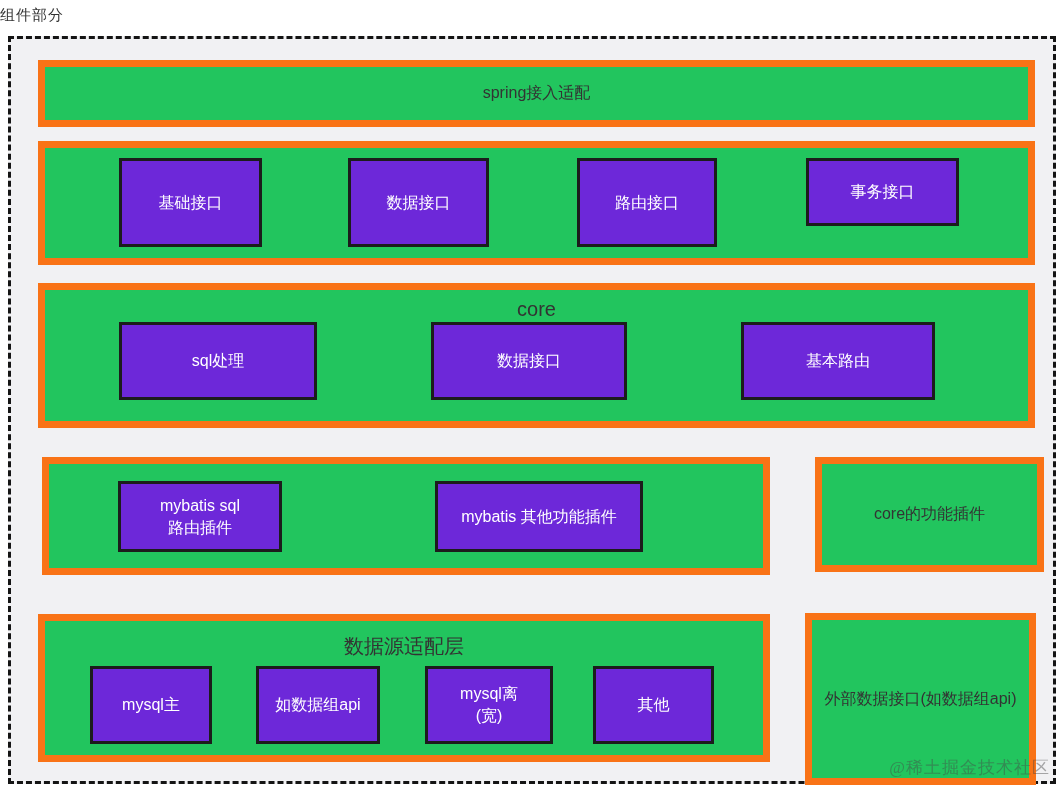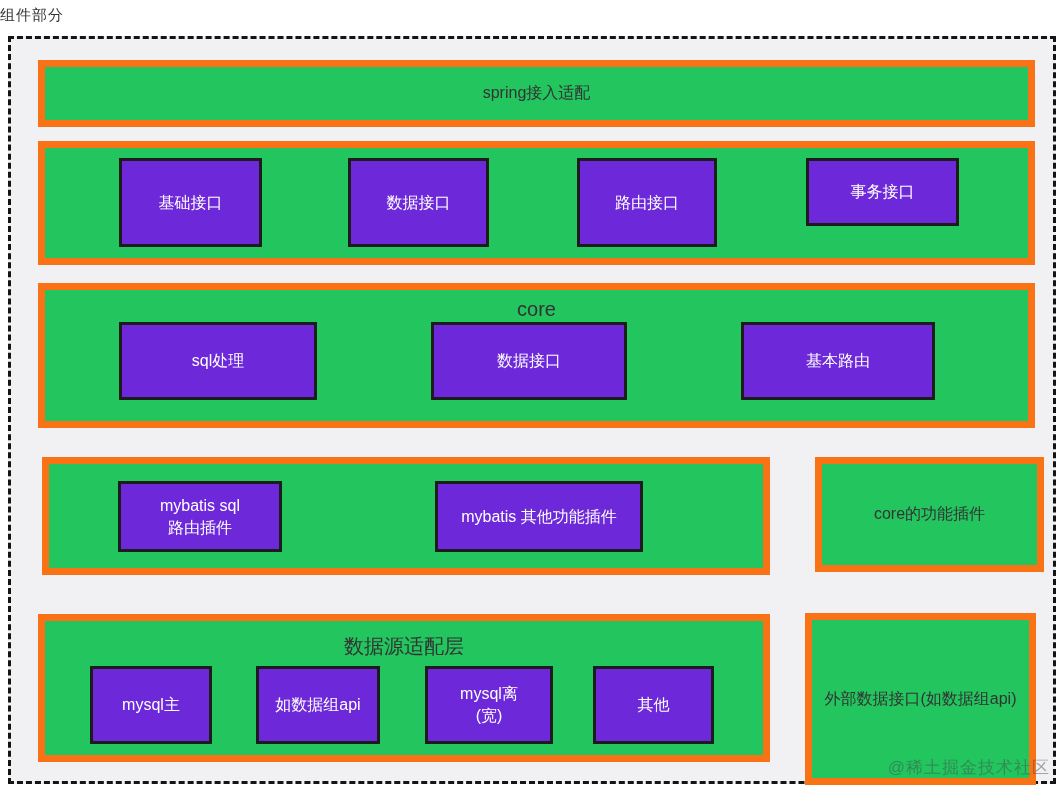--- a/index.html
+++ b/index.html
@@ -31,21 +31,21 @@
     text-align: center; color: #333333; font-size: 20px;
   }
   .red-box {
     position: absolute; background: #6d28d9; border: 3px solid #1c1c1c;
     color: #ffffff; font-size: 16px; line-height: 1.35;
     display: flex; align-items: center; justify-content: center;
     text-align: center; white-space: pre-line;
   }
   .watermark {
     position: absolute; right: 14px; bottom: 14px;
-    font-size: 17px; color: rgba(70, 70, 70, 0.45); letter-spacing: 1px;
+    font-size: 17px; color: rgba(70, 70, 70, 0.45); letter-spacing: 1px; font-family: Liberation Serif, serif;
   }
 </style>
 </head>
 <body>
 
 <div class="canvas">
 
   <div class="diagram-title">组件部分</div>
 
   <div class="frame"></div>

